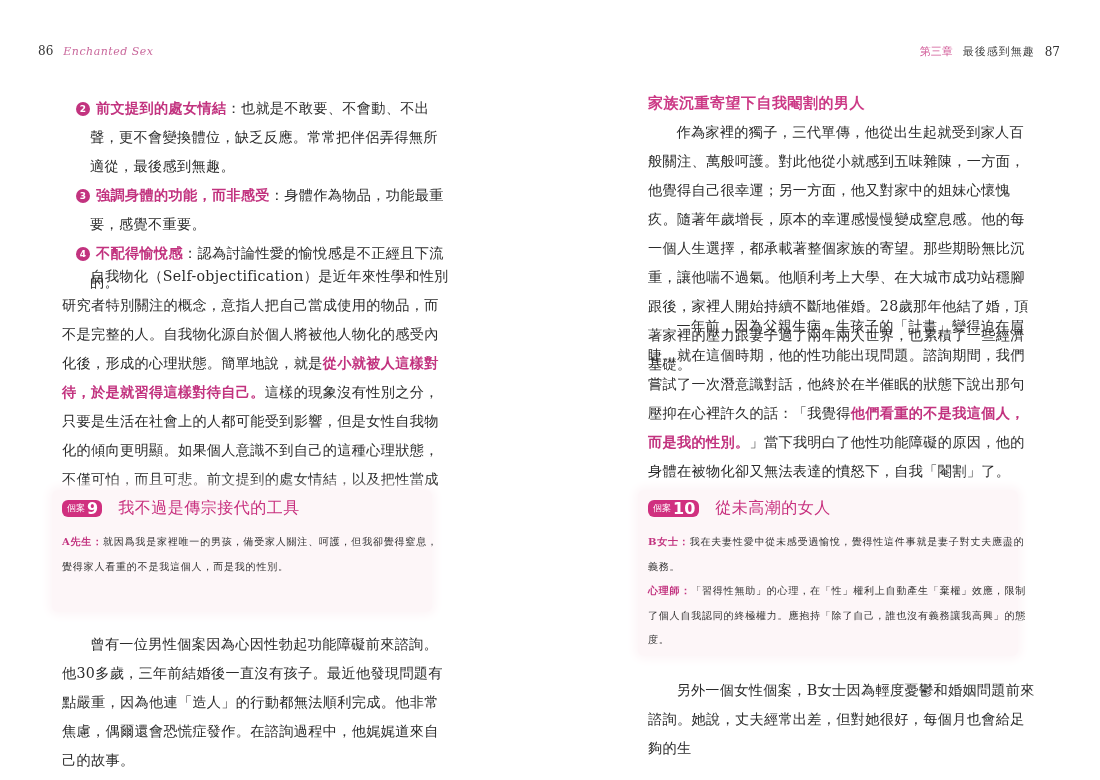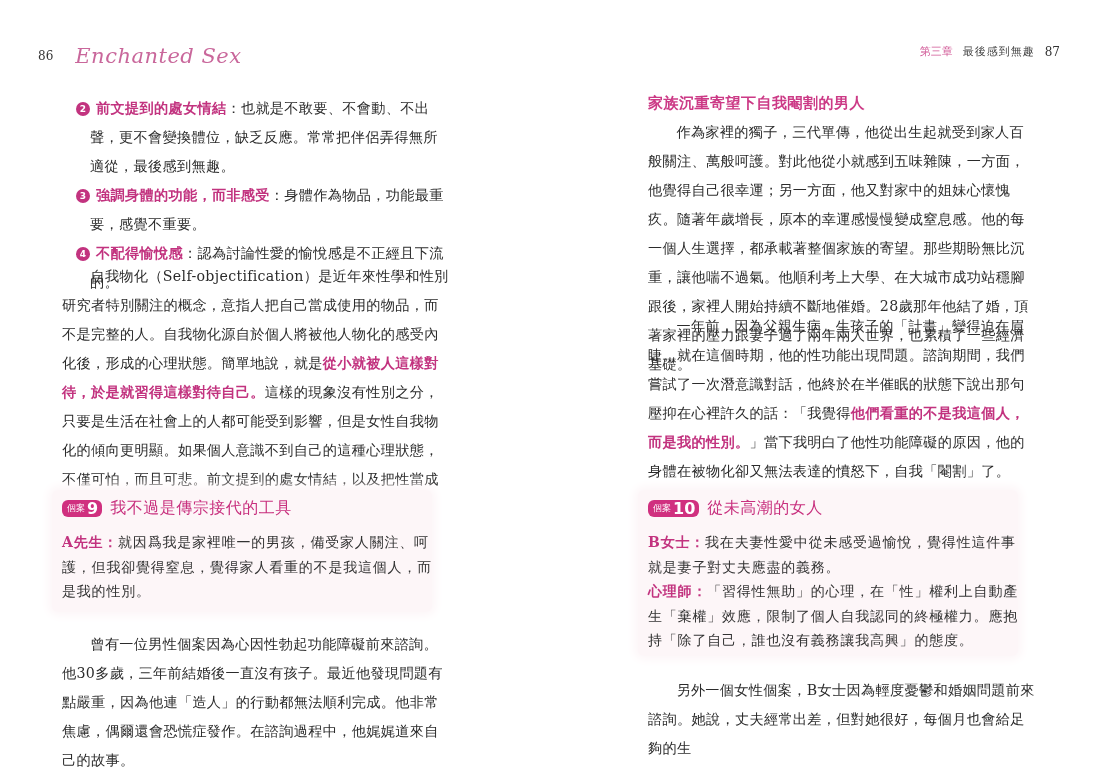--- a/index.html
+++ b/index.html
@@ -8,21 +8,21 @@
     font-family:"DejaVu Serif", "Liberation Serif", serif;
     color:#2b2b2b; position:relative;
   }
   .page { position:absolute; top:0; height:692px; width:550px; }
   .page.left { left:0; }
   .page.right { left:548px; }
 
   .running-head { position:absolute; top:44px; font-size:12px; color:#333; }
   .left .running-head { left:38px; display:flex; align-items:center; gap:10px; }
   .right .running-head { right:38px; display:flex; align-items:center; gap:10px; }
-  .script-title { font-family:"DejaVu Serif", serif; font-style:italic; color:#c9679b; font-size:21px; letter-spacing:0.5px;margin-left:12px; }
+  .script-title { font-family:"DejaVu Serif", serif; font-style:italic; color:#c9679b; font-size:11px; letter-spacing:0.5px; }
   .chapter-label { color:#d25a98; font-size:11px; }
   .chapter-title { color:#444; font-size:11px; letter-spacing:1px; }
   .page-num { font-size:12px; color:#333; }
 
   .block { position:absolute; font-size:14.2px; line-height:29px; letter-spacing:0.3px; }
   .left .block { left:62px; width:388px; }
   .right .block { left:100px; width:388px; }
 
   .hl { color:#c2337f; font-weight:bold; }
 
@@ -37,29 +37,29 @@
   .section-heading { position:absolute; font-family:"DejaVu Sans", sans-serif; font-weight:bold; font-size:15px; color:#cc3a86; letter-spacing:0.5px; }
   .right .section-heading { left:100px; top:94px;font-family:Liberation Mono, monospace; }
 
   .case-box {
     position:absolute; background:#fdf6f8; border-radius:6px;
     box-shadow:0 0 10px 4px #fdf6f8;
   }
   .left .case-box { left:52px; top:490px; width:380px; height:122px; }
   .right .case-box { left:90px; top:490px; width:380px; height:166px; }
 
-  .case-title { position:absolute; left:10px; top:8px; display:flex; align-items:center; gap:8px; }
+  .case-title { position:absolute; left:10px; top:8px; display:flex; align-items:center; gap:16px; }
   .case-badge {
     display:inline-flex; align-items:center; background:#d0307f; color:#fff; border-radius:6px;
     padding:0 4px 0 5px; height:17px; font-family:"DejaVu Sans", sans-serif; font-size:9px;
   }
   .case-badge .num { font-size:16px; font-weight:bold; margin-left:2px; line-height:17px; }
   .case-heading { font-size:16px; color:#c8307e; letter-spacing:0.5px; }
 
-  .case-body { position:absolute; left:10px; top:40px; width:378px; font-size:14px; line-height:24.5px; letter-spacing:0.8px; color:#333; }
+  .case-body { position:absolute; left:10px; top:40px; width:378px; font-size:10px; line-height:24.5px; letter-spacing:0.8px; color:#333; }
   .speaker { color:#c2337f; font-weight:bold; }
 </style>
 </head>
 <body>
 
 <div class="page left">
   <div class="running-head">
     <span class="page-num">86</span>
     <span class="script-title">Enchanted Sex</span>
   </div>

